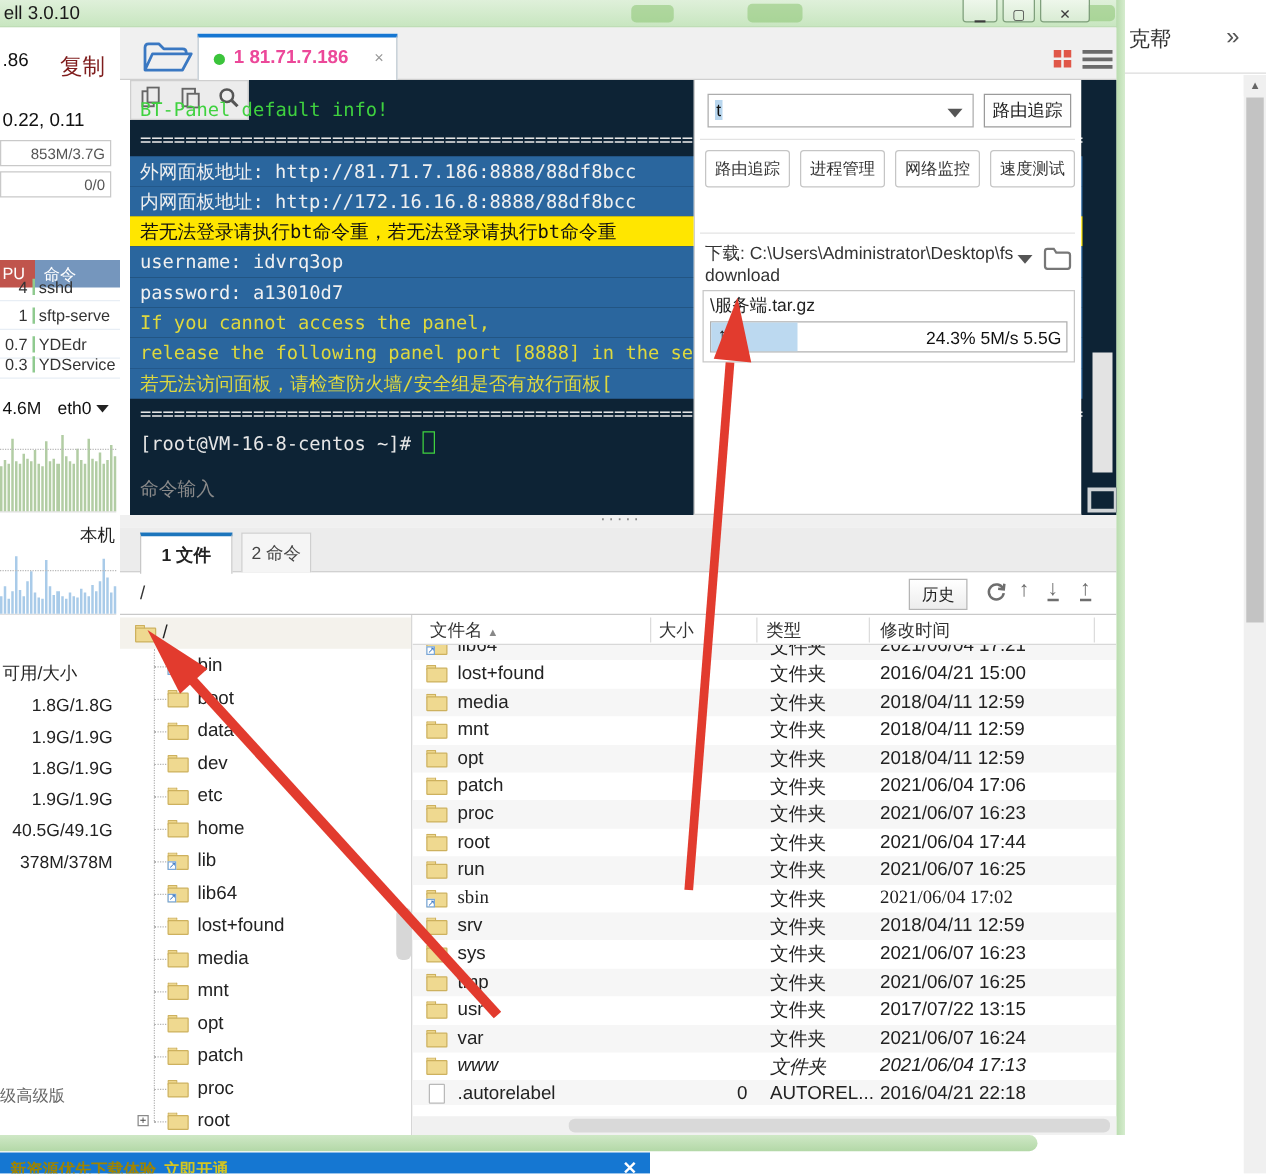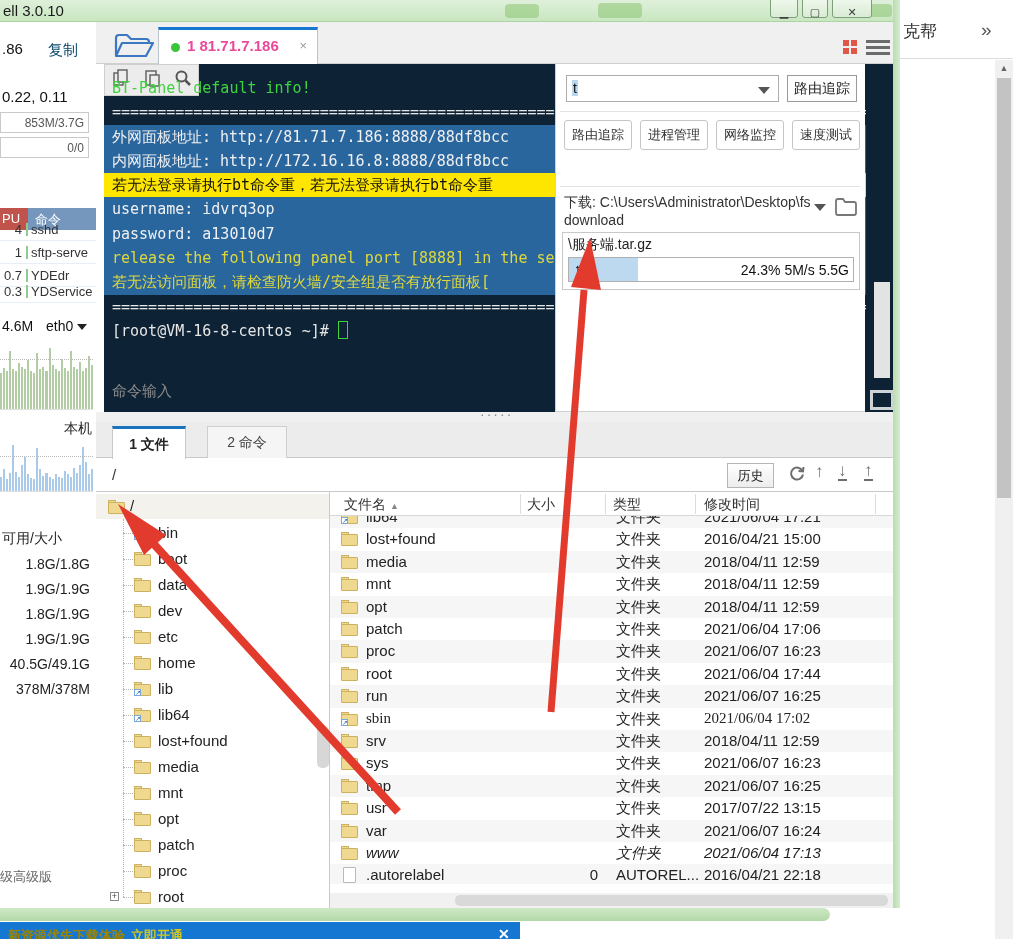--- a/index.html
+++ b/index.html
@@ -26,21 +26,21 @@
   .win-btn { top:-6px; height:24px; border:1px solid #7f9f7c; border-radius:3px;
     background:linear-gradient(#f4faf2,#d9ecd4); text-align:center; color:#3c3c3c;
     font-size:11px; line-height:34px; }
   .win-edge-right { left:893px; top:0; width:7px; height:908px; background:linear-gradient(90deg,#b9dcae,#d5ecce); }
   .win-edge-bottom { left:0; top:908px; width:830px; height:13px;
     background:linear-gradient(#cfe8c6,#b3d8a7); border-radius:0 8px 8px 0; }
 
   
   .sidebar { left:0; top:22px; width:96px; height:886px; background:#fff; }
   .sb-ip { left:2px; top:18px; font-size:15px; color:#111; }
-  .sb-copy { left:48px; top:19px; font-size:15px; color:#0c4a6e; }
+  .sb-copy { left:48px; top:19px; font-size:18px; color:#7f1d1d; }
   .sb-load { left:2px; top:66px; font-size:15px; color:#111; }
   .sb-meter { left:0; width:89px; height:21px; border:1px solid #c9c9c9; background:#fff;
     font-size:12px; color:#555; text-align:right; padding:3px 4px 0 0; }
   .sb-thead { left:0; top:174px; width:96px; height:22px; color:#fff; font-size:13px;margin-top:12px; }
   .sb-thead .c1 { position:absolute; left:0; top:0; width:28px; height:22px; background:#c0544c; padding:3px 0 0 2px; }
   .sb-thead .c2 { position:absolute; left:28px; top:0; width:68px; height:22px; background:#7596bd; padding:3px 0 0 7px; }
   .proc-row { left:0; width:96px; height:23px; font-size:13px; color:#333; border-bottom:1px solid #e8eef5; }
   .proc-cpu { position:absolute; left:0; top:4px; width:22px; text-align:right; }
   .proc-bar { position:absolute; left:26px; top:5px; width:2px; height:13px; background:#8fca8f; }
   .proc-name { position:absolute; left:31px; top:4px; white-space:nowrap; }
@@ -116,21 +116,21 @@
 
   
   .splitter { left:96px; top:412px; width:797px; height:10px; background:#f0f0f0; }
   .splitter-dots { left:480px; top:406px; font-size:14px; color:#8a8a8a; letter-spacing:2px; }
 
   
   .fm-tabbar { left:96px; top:422px; width:797px; height:36px; background:#ececec; border-bottom:1px solid #c8c8c8; }
   .fm-tab { position:absolute; top:4px; height:33px; font-size:14px; text-align:center; line-height:30px; }
   .fm-tab-active { left:16px; width:74px; background:#fff; border:1px solid #c8c8c8; border-top:3px solid #1c75bc;
     border-bottom:none; font-weight:bold; color:#222; z-index:2; }
-  .fm-tab-idle { left:111px; width:80px; background:#f5f5f5; border:1px solid #cfcfcf; color:#444; }
+  .fm-tab-idle { left:97px; width:56px; background:#f5f5f5; border:1px solid #cfcfcf; color:#444; }
   .fm-pathbar { left:96px; top:458px; width:797px; height:34px; background:#fff; border-bottom:1px solid #c9c9c9; }
   .fm-path { position:absolute; left:16px; top:8px; font-size:15px; color:#333; }
   .hist-btn { position:absolute; left:631px; top:5px; width:47px; height:25px; border:1px solid #b5b5b5;
     background:linear-gradient(#fff,#ededed); font-size:13px; color:#222; text-align:center; line-height:23px; }
   .pb-icon { position:absolute; top:6px; font-size:17px; color:#6e6e6e; }
   .pb-underline { border-bottom:2px solid #6e6e6e; line-height:17px; }
 
   
   .tree { left:96px; top:492px; width:234px; height:416px; background:#fff; border-right:1px solid #c9c9c9; overflow:hidden; }
   .tree-root-row { position:absolute; left:0; top:2px; width:233px; height:25px; background:#f4f2ec; }
@@ -337,20 +337,21 @@
 
   <div class="abs terminal">
     <div class="term-lines" id="term-lines">
         <div class="term-line t-green">BT-Panel default info!</div>
         <div class="term-line t-plain">==========================================================================================</div>
         <div class="term-line t-sel">外网面板地址: http://81.71.7.186:8888/88df8bcc</div>
         <div class="term-line t-sel">内网面板地址: http://172.16.16.8:8888/88df8bcc</div>
         <div class="term-line t-hlyellow">若无法登录请执行bt命令重，若无法登录请执行bt命令重</div>
         <div class="term-line t-sel">username: idvrq3op</div>
         <div class="term-line t-sel">password: a13010d7</div>
+        <div class="term-line t-selyellow">If you cannot access the panel,</div>
         <div class="term-line t-selyellow">release the following panel port [8888] in the sec</div>
         <div class="term-line t-selyellow">若无法访问面板，请检查防火墙/安全组是否有放行面板[</div>
         <div class="term-line t-plain">==========================================================================================</div>
         <div class="term-line t-plain">[root@VM-16-8-centos ~]# <span class="cursor"></span></div>
       </div>
     <div class="abs term-scroll-thumb"></div>
     <div class="abs term-corner-btn"></div>
     <div class="float-toolbar">
       <span><svg width="18" height="18" viewBox="0 0 18 18">
             <rect x="2" y="4" width="9" height="12" fill="#ececec" stroke="#666" stroke-width="1.5"></rect>

